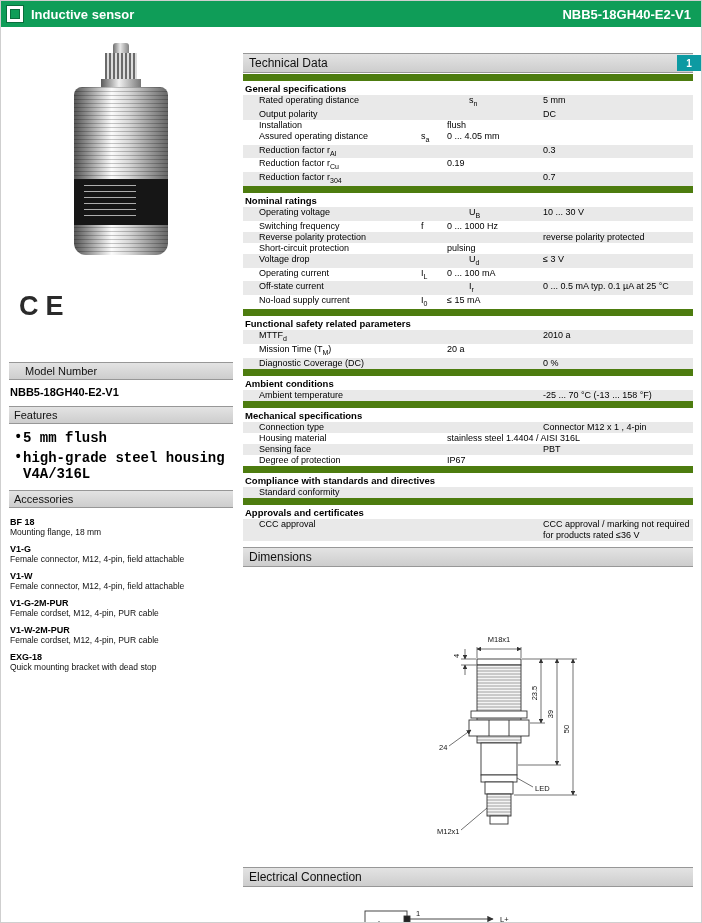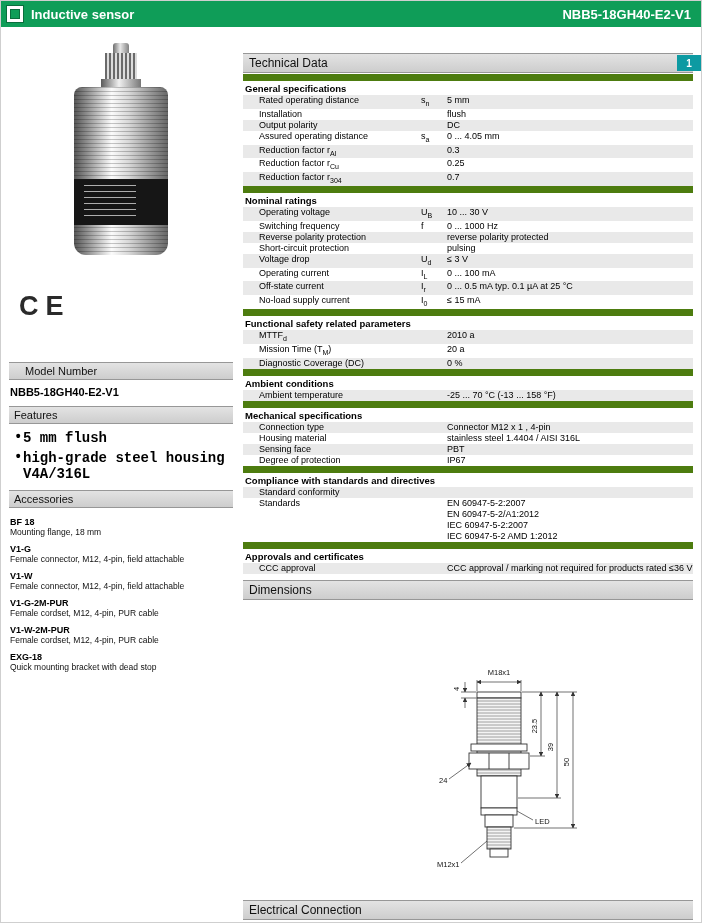--- a/index.html
+++ b/index.html
@@ -58,21 +58,21 @@
   .feat-item { font-size:14px; font-weight:bold; padding:2px 0 2px 12px; position:relative;font-family:Liberation Mono, monospace; }
   .feat-item::before { content:"•"; position:absolute; left:3px; top:1px; }
   .accessories { padding:2px 0 0 1px; }
   .acc-item { margin-top:7px; }
   .acc-name { font-weight:bold; font-size:9px; }
   .acc-desc { font-size:8.5px; color:#111; }
   
   .tech-table { font-size:9px; margin-top:1px; }
   .sec-h { font-weight:bold; font-size:9.5px; padding:2px 0 1px 2px; border-top:7px solid #4d7c0f; }
   .t-row { display:flex; line-height:11px; }
-  .t-row.stripe { background:#e9e9e9; }
+  .t-row.stripe { background:#e9e9e9;gap:48px; }
   .cell-label { width:178px; padding-left:16px; }
   .cell-sym { width:26px; }
   .cell-val { flex:1; }
   sub { font-size:7px; }
   
   .dim-bar { margin-top:6px; }
   .dim-area { height:300px; position:relative; }
   .dim-svg { position:absolute; left:138px; top:58px; }
   .elec-area { height:86px; position:relative; }
   .elec-svg { position:absolute; left:92px; top:12px; }
@@ -152,44 +152,44 @@
 
     <main class="right">
       <div class="bar big">Technical Data</div>
       <div class="tech-table">
           <div class="sec-h">General specifications</div>
           <div class="t-row stripe">
             <div class="cell-label"><span>Rated operating distance</span></div>
             <div class="cell-sym"><span>s</span><sub>n</sub></div>
             <div class="cell-val">5 mm</div>
           </div>
+          <div class="t-row stripe">
+            <div class="cell-label"><span>Output polarity</span></div>
+            <div class="cell-sym"></div>
+            <div class="cell-val">DC</div>
+          </div>
           <div class="t-row">
             <div class="cell-label"><span>Installation</span></div>
             <div class="cell-sym"></div>
             <div class="cell-val">flush</div>
-          </div>
-          <div class="t-row stripe">
-            <div class="cell-label"><span>Output polarity</span></div>
-            <div class="cell-sym"></div>
-            <div class="cell-val">DC</div>
           </div>
           <div class="t-row">
             <div class="cell-label"><span>Assured operating distance</span></div>
             <div class="cell-sym"><span>s</span><sub>a</sub></div>
             <div class="cell-val">0 ... 4.05 mm</div>
           </div>
           <div class="t-row stripe">
             <div class="cell-label"><span>Reduction factor r</span><sub>Al</sub></div>
             <div class="cell-sym"></div>
             <div class="cell-val">0.3</div>
           </div>
           <div class="t-row">
             <div class="cell-label"><span>Reduction factor r</span><sub>Cu</sub></div>
             <div class="cell-sym"></div>
-            <div class="cell-val">0.25</div>
+            <div class="cell-val">0.19</div>
           </div>
           <div class="t-row stripe">
             <div class="cell-label"><span>Reduction factor r</span><sub>304</sub></div>
             <div class="cell-sym"></div>
             <div class="cell-val">0.7</div>
           </div>
           <div class="sec-h">Nominal ratings</div>
           <div class="t-row stripe">
             <div class="cell-label"><span>Operating voltage</span></div>
             <div class="cell-sym"><span>U</span><sub>B</sub></div>
@@ -271,30 +271,20 @@
           <div class="t-row">
             <div class="cell-label"><span>Degree of protection</span></div>
             <div class="cell-sym"></div>
             <div class="cell-val">IP67</div>
           </div>
           <div class="sec-h">Compliance with standards and directives</div>
           <div class="t-row stripe">
             <div class="cell-label"><span>Standard conformity</span></div>
             <div class="cell-sym"></div>
             <div class="cell-val"></div>
-          </div>
-          <div class="t-row">
-            <div class="cell-label"><span>Standards</span></div>
-            <div class="cell-sym"></div>
-            <div class="cell-val">
-              <div>EN 60947-5-2:2007</div>
-              <div>EN 60947-5-2/A1:2012</div>
-              <div>IEC 60947-5-2:2007</div>
-              <div>IEC 60947-5-2 AMD 1:2012</div>
-            </div>
           </div>
           <div class="sec-h">Approvals and certificates</div>
           <div class="t-row stripe">
             <div class="cell-label"><span>CCC approval</span></div>
             <div class="cell-sym"></div>
             <div class="cell-val">CCC approval / marking not required for products rated ≤36 V</div>
           </div>
         </div>
 
       <div class="bar big dim-bar">Dimensions</div>

